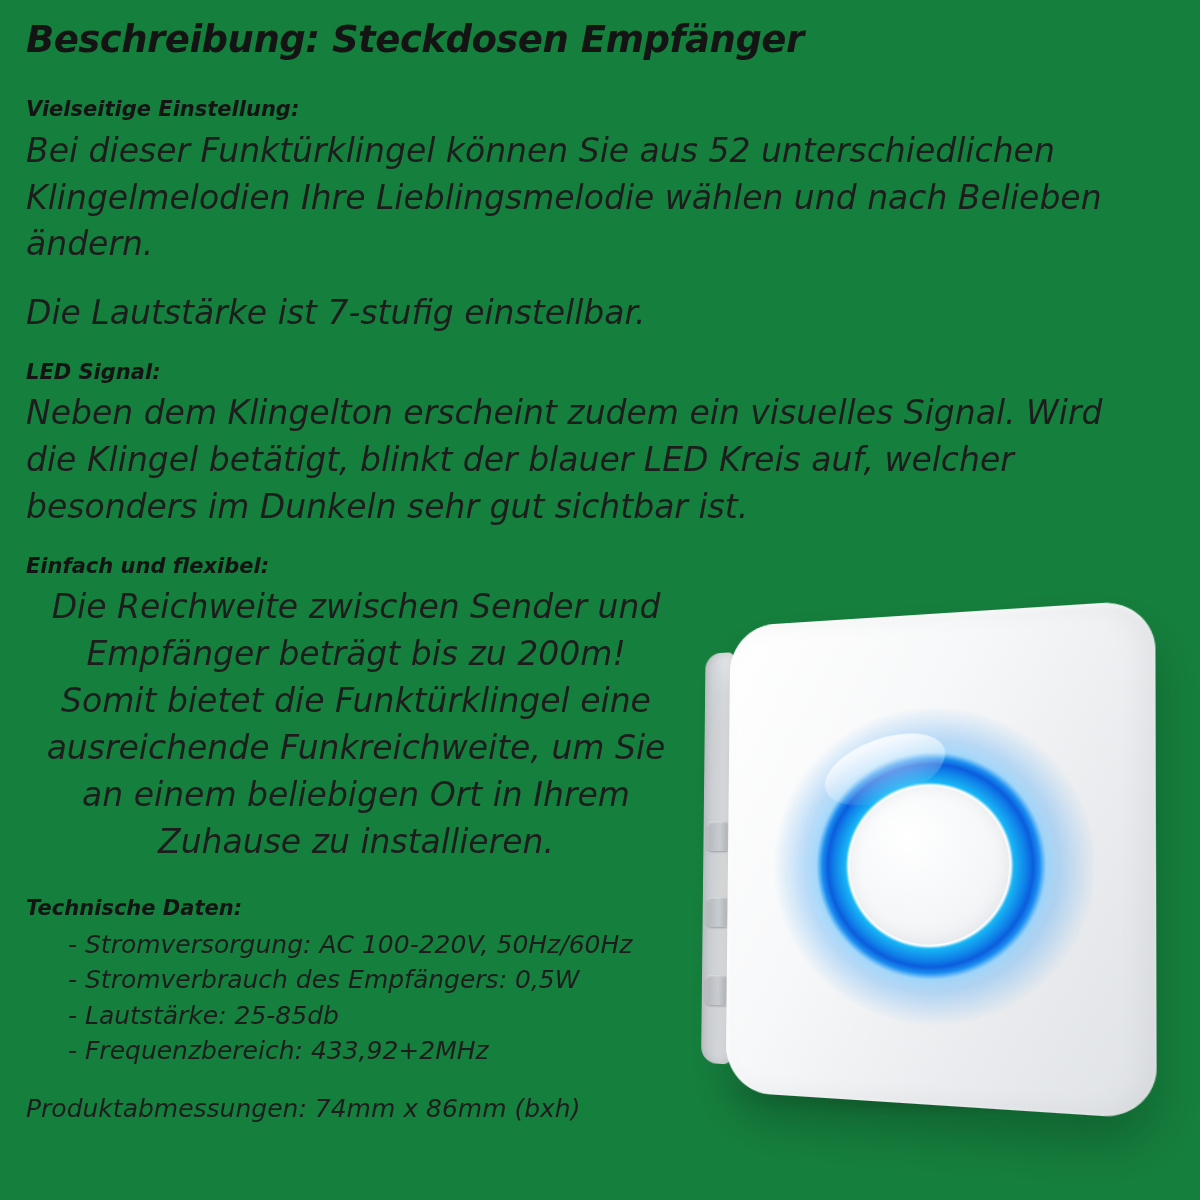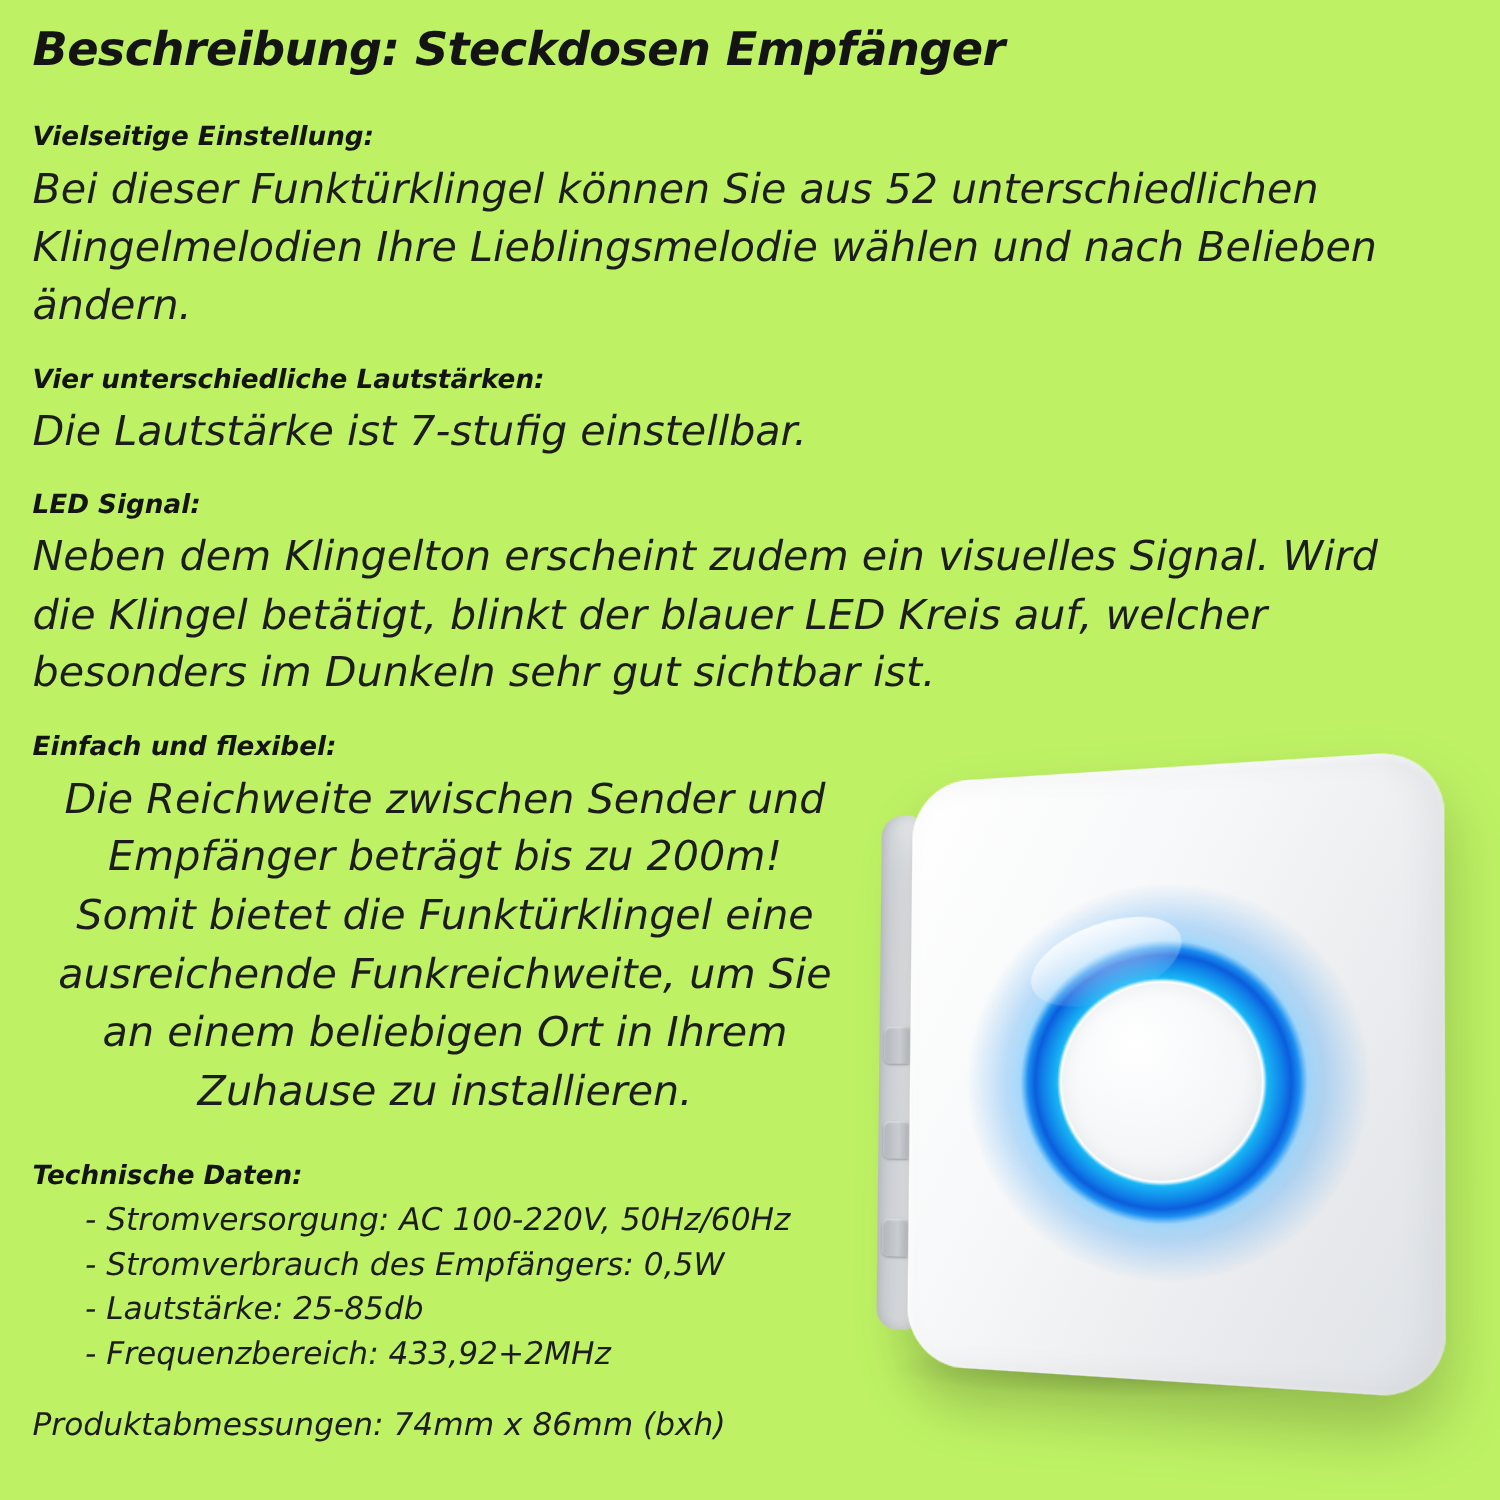--- a/index.html
+++ b/index.html
@@ -14,21 +14,21 @@
     font-family: "DejaVu Sans", sans-serif;
     color: #1a1a1a;
     position: relative;
     overflow: hidden;
   }
 
   .page {
     position: relative;
     width: 1200px;
     height: 1200px;
-    background: #bef264;
+    background: #15803d;
   }
 
   
   .content {
     position: absolute;
     left: 26px;
     top: 18px;
     width: 1150px;
   }
 
@@ -210,21 +210,20 @@
   <div class="content">
 
     <h1 class="doc-title">Beschreibung: Steckdosen Empfänger</h1>
 
     <div class="section">
       <h2 class="section-heading">Vielseitige Einstellung:</h2>
       <p class="section-body">Bei dieser Funktürklingel können Sie aus 52 unterschiedlichen Klingelmelodien Ihre Lieblingsmelodie wählen und nach Belieben ändern.</p>
     </div>
 
     <div class="section">
-      <h2 class="section-heading">Vier unterschiedliche Lautstärken:</h2>
       <p class="section-body">Die Lautstärke ist 7-stufig einstellbar.</p>
     </div>
 
     <div class="section">
       <h2 class="section-heading">LED Signal:</h2>
       <p class="section-body">Neben dem Klingelton erscheint zudem ein visuelles Signal. Wird die Klingel betätigt, blinkt der blauer LED Kreis auf, welcher besonders im Dunkeln sehr gut sichtbar ist.</p>
     </div>
 
     <div class="section">
       <h2 class="section-heading">Einfach und flexibel:</h2>

